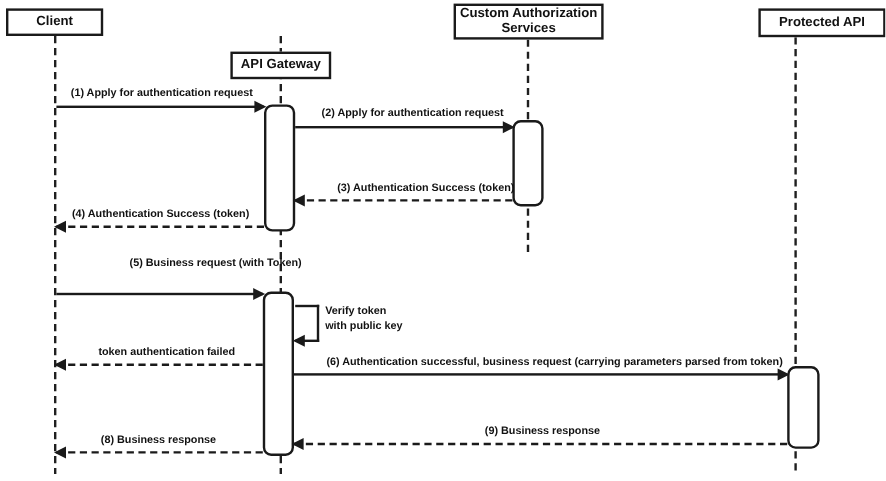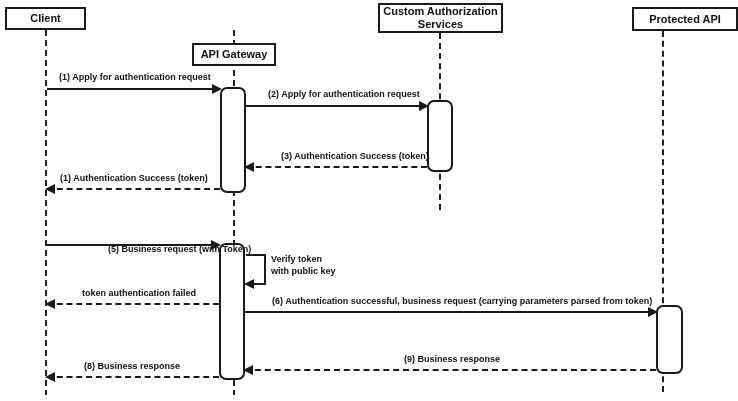--- a/index.html
+++ b/index.html
@@ -86,27 +86,27 @@
     <div class="head-r"></div>
   </div>
 
 
   <div class="msg-label" style="left:281px; top:151px;">(3) Authentication Success (token)</div>
   <div class="msg dashed" style="left:246px; top:166px; width:181px;">
     <div class="line"></div>
     <div class="head-l"></div>
   </div>
 
-  <div class="msg-label" style="left:60px; top:173px;">(1) Authentication Success (token)</div>
+  <div class="msg-label" style="left:60px; top:173px;">(4) Authentication Success (token)</div>
   <div class="msg dashed" style="left:47px; top:188px; width:173px;">
     <div class="line"></div>
     <div class="head-l"></div>
   </div>
 
-  <div class="msg-label" style="left:64px; top:244px;padding-left:44px;">(5) Business request (with Token)</div>
+  <div class="msg-label" style="left:64px; top:214px;padding-left:44px;">(5) Business request (with Token)</div>
   <div class="msg" style="left:47px; top:244px; width:172px;">
     <div class="line"></div>
     <div class="head-r"></div>
   </div>
 
   <div class="selfloop" style="left:246px; top:254px; width:20px; height:31px;">
     <div class="head-l"></div>
   </div>
   <div class="msg-label" style="left:271px; top:253px; line-height:12px;">
     <div>Verify token</div>

